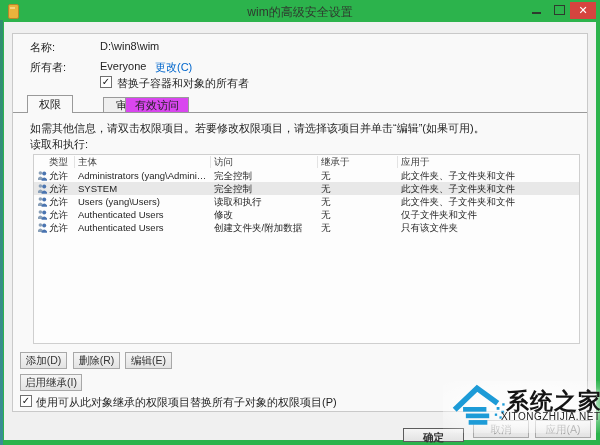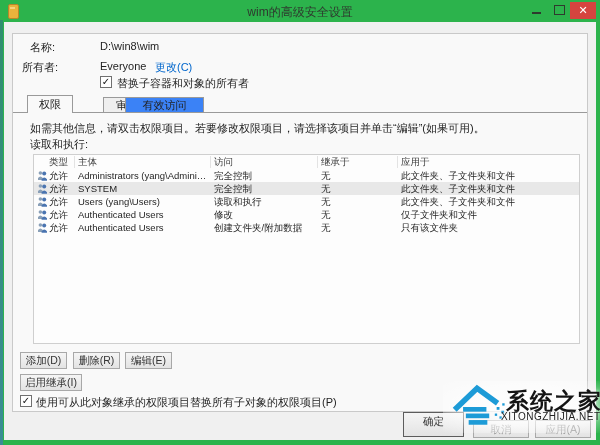--- a/index.html
+++ b/index.html
@@ -20,21 +20,21 @@
   .body{position:absolute;left:4px;top:22px;width:592px;height:418px;background:#f0f0f0;}
   .panel{position:absolute;left:12px;top:33px;width:576px;height:379px;background:#f9f9f9;border:1px solid #c9c9c9;box-sizing:border-box;}
   .lbl{position:absolute;font-size:11px;color:#1f1f1f;white-space:nowrap;}
   .link{color:#0066cc;cursor:pointer;}
   
   .chk{position:absolute;width:12px;height:12px;background:#fff;border:1px solid #707070;box-sizing:border-box;font-size:10px;line-height:10px;text-align:center;color:#111;font-weight:bold;cursor:pointer;}
   
   .tab{position:absolute;box-sizing:border-box;border:1px solid #9a9a9a;font-size:11px;color:#222;text-align:center;cursor:pointer;}
   .tab.active{left:27px;top:95px;width:46px;height:18px;background:#f9f9f9;border-bottom:none;line-height:17px;z-index:2;}
   .tab.t2{left:75px;top:97px;width:48px;height:16px;background:#efefef;line-height:15px;margin-left:28px;}
-  .tab.t3{left:125px;top:97px;width:79px;height:16px;background:#3b82f6;line-height:15px;}
+  .tab.t3{left:125px;top:97px;width:64px;height:16px;background:#d946ef;line-height:15px;}
   .tabline{position:absolute;left:13px;top:112px;width:574px;height:1px;background:#9a9a9a;z-index:1;}
   
   .table{position:absolute;left:33px;top:154px;width:547px;height:190px;background:#fdfdfd;border:1px solid #cfcfcf;box-sizing:border-box;font-size:9.5px;color:#1f1f1f;}
   .thead{position:relative;height:14px;color:#3c3c3c;}
   .trow{position:relative;height:13px;cursor:default;}
   .trow.selected{background:#e8e8e8;}
   .cell{position:absolute;top:1px;white-space:nowrap;}
   .c-icon{left:3px;top:1px;}
   .c-type{left:15px;}
   .c-principal{left:44px;width:133px;overflow:hidden;text-overflow:ellipsis;}
@@ -69,21 +69,21 @@
         <span class="maxbox"></span>
       </div>
     <div class="ctrl close">✕</div>
   </div>
 
   <div class="body"></div>
   <div class="panel"></div>
 
   <div class="lbl" style="left:30px;top:40px;">名称:</div>
   <div class="lbl" style="left:100px;top:40px;">D:\win8\wim</div>
-  <div class="lbl" style="left:22px;top:60px;">所有者:</div>
+  <div class="lbl" style="left:30px;top:60px;">所有者:</div>
   <div class="lbl" style="left:100px;top:60px;">Everyone</div>
   <div class="lbl link" style="left:155px;top:60px;">更改(C)</div>
   <div class="chk" style="left:100px;top:76px;">✓</div>
   <div class="lbl" style="left:117px;top:76px;">替换子容器和对象的所有者</div>
 
   <div class="tab active">权限</div>
   <div class="tab t2">审核</div>
   <div class="tab t3">有效访问</div>
   <div class="tabline"></div>
 
@@ -171,21 +171,21 @@
   </div>
 
   <div class="btn" style="left:20px;top:352px;width:47px;">添加(D)</div>
   <div class="btn" style="left:73px;top:352px;width:47px;">删除(R)</div>
   <div class="btn" style="left:125px;top:352px;width:47px;">编辑(E)</div>
   <div class="btn" style="left:20px;top:374px;width:62px;">启用继承(I)</div>
 
   <div class="chk" style="left:20px;top:395px;">✓</div>
   <div class="lbl" style="left:36px;top:395px;">使用可从此对象继承的权限项目替换所有子对象的权限项目(P)</div>
 
-  <div class="btn default" style="left:403px;top:412px;width:61px;height:25px;line-height:16px;">确定</div>
+  <div class="btn default" style="left:403px;top:428px;width:61px;height:14px;line-height:16px;font-weight:bold;">确定</div>
   <div class="btn dim" style="left:473px;top:420px;width:56px;height:18px;line-height:16px;">取消</div>
   <div class="btn dim" style="left:535px;top:420px;width:56px;height:18px;line-height:16px;">应用(A)</div>
 
   <div class="watermark">
     <div class="wm-glow"></div>
     <svg class="wm-logo" width="56" height="46" viewBox="0 0 60 48">
       <path d="M5,27 L29,4 L51,20" fill="none" stroke="#1d9bd7" stroke-width="6"></path>
       <rect x="14" y="24" width="25" height="5" fill="#1d9bd7"></rect>
       <rect x="17" y="31" width="25" height="5" fill="#1d9bd7"></rect>
       <rect x="20" y="38" width="20" height="5" fill="#1d9bd7"></rect>

